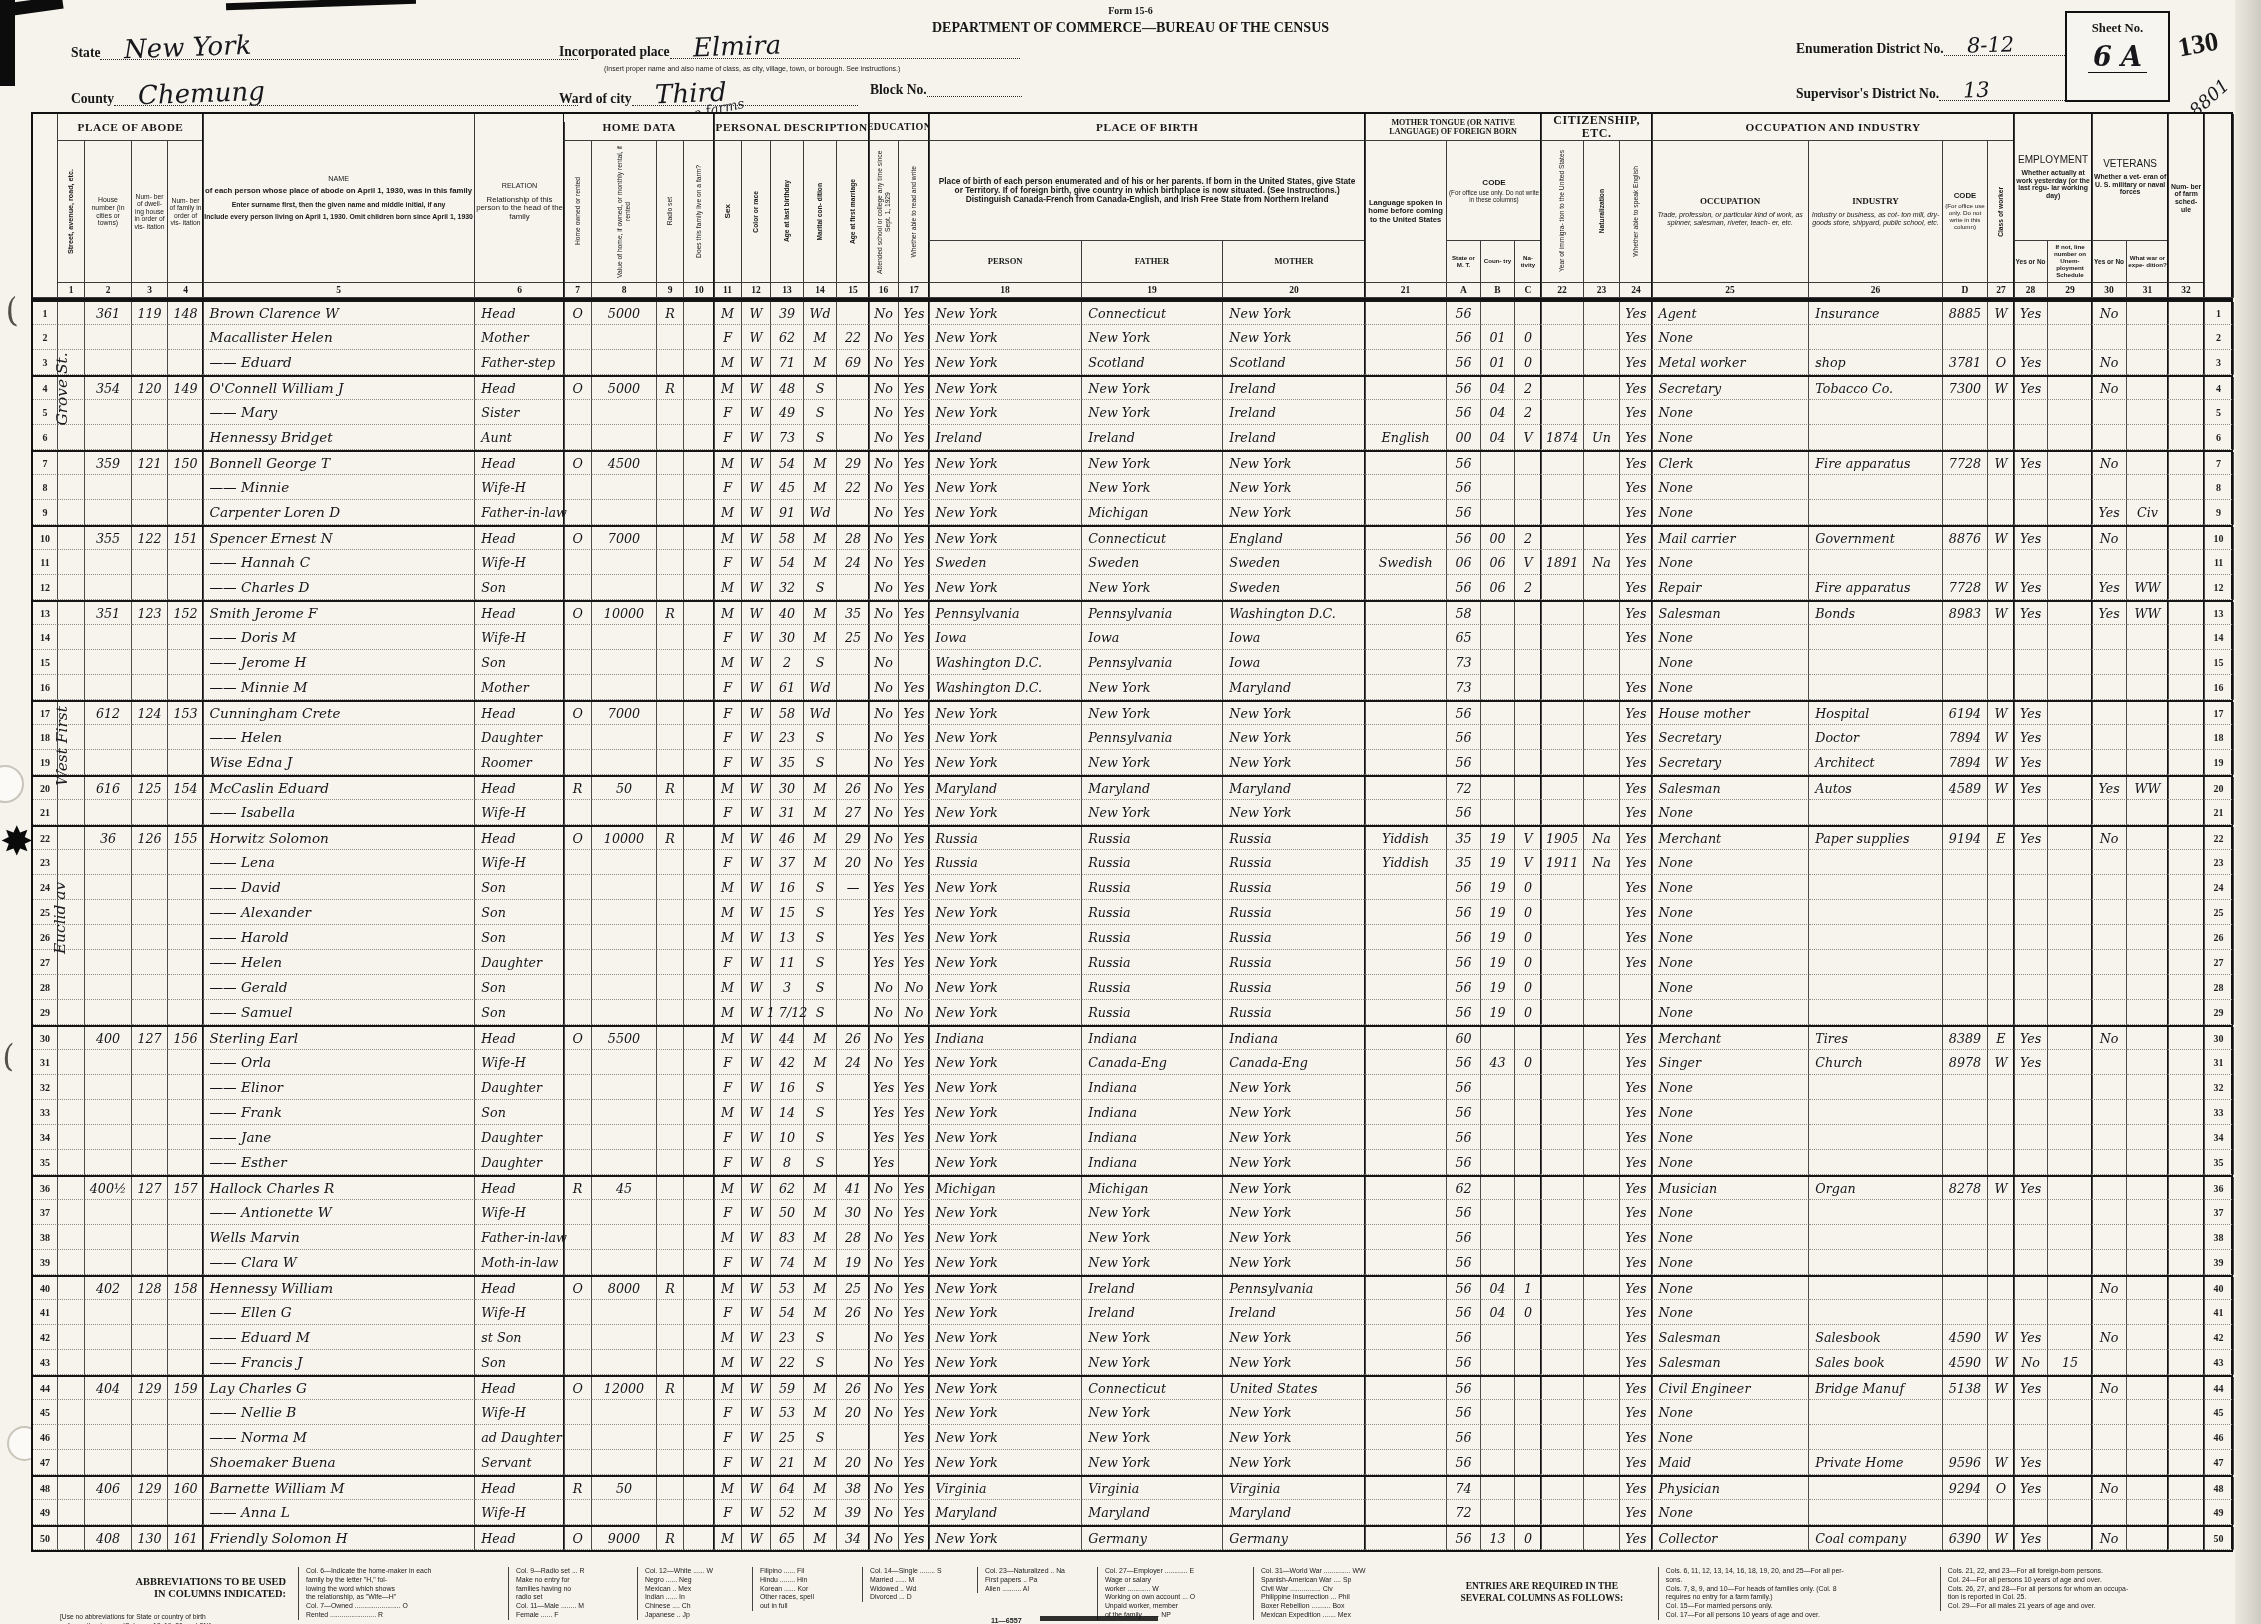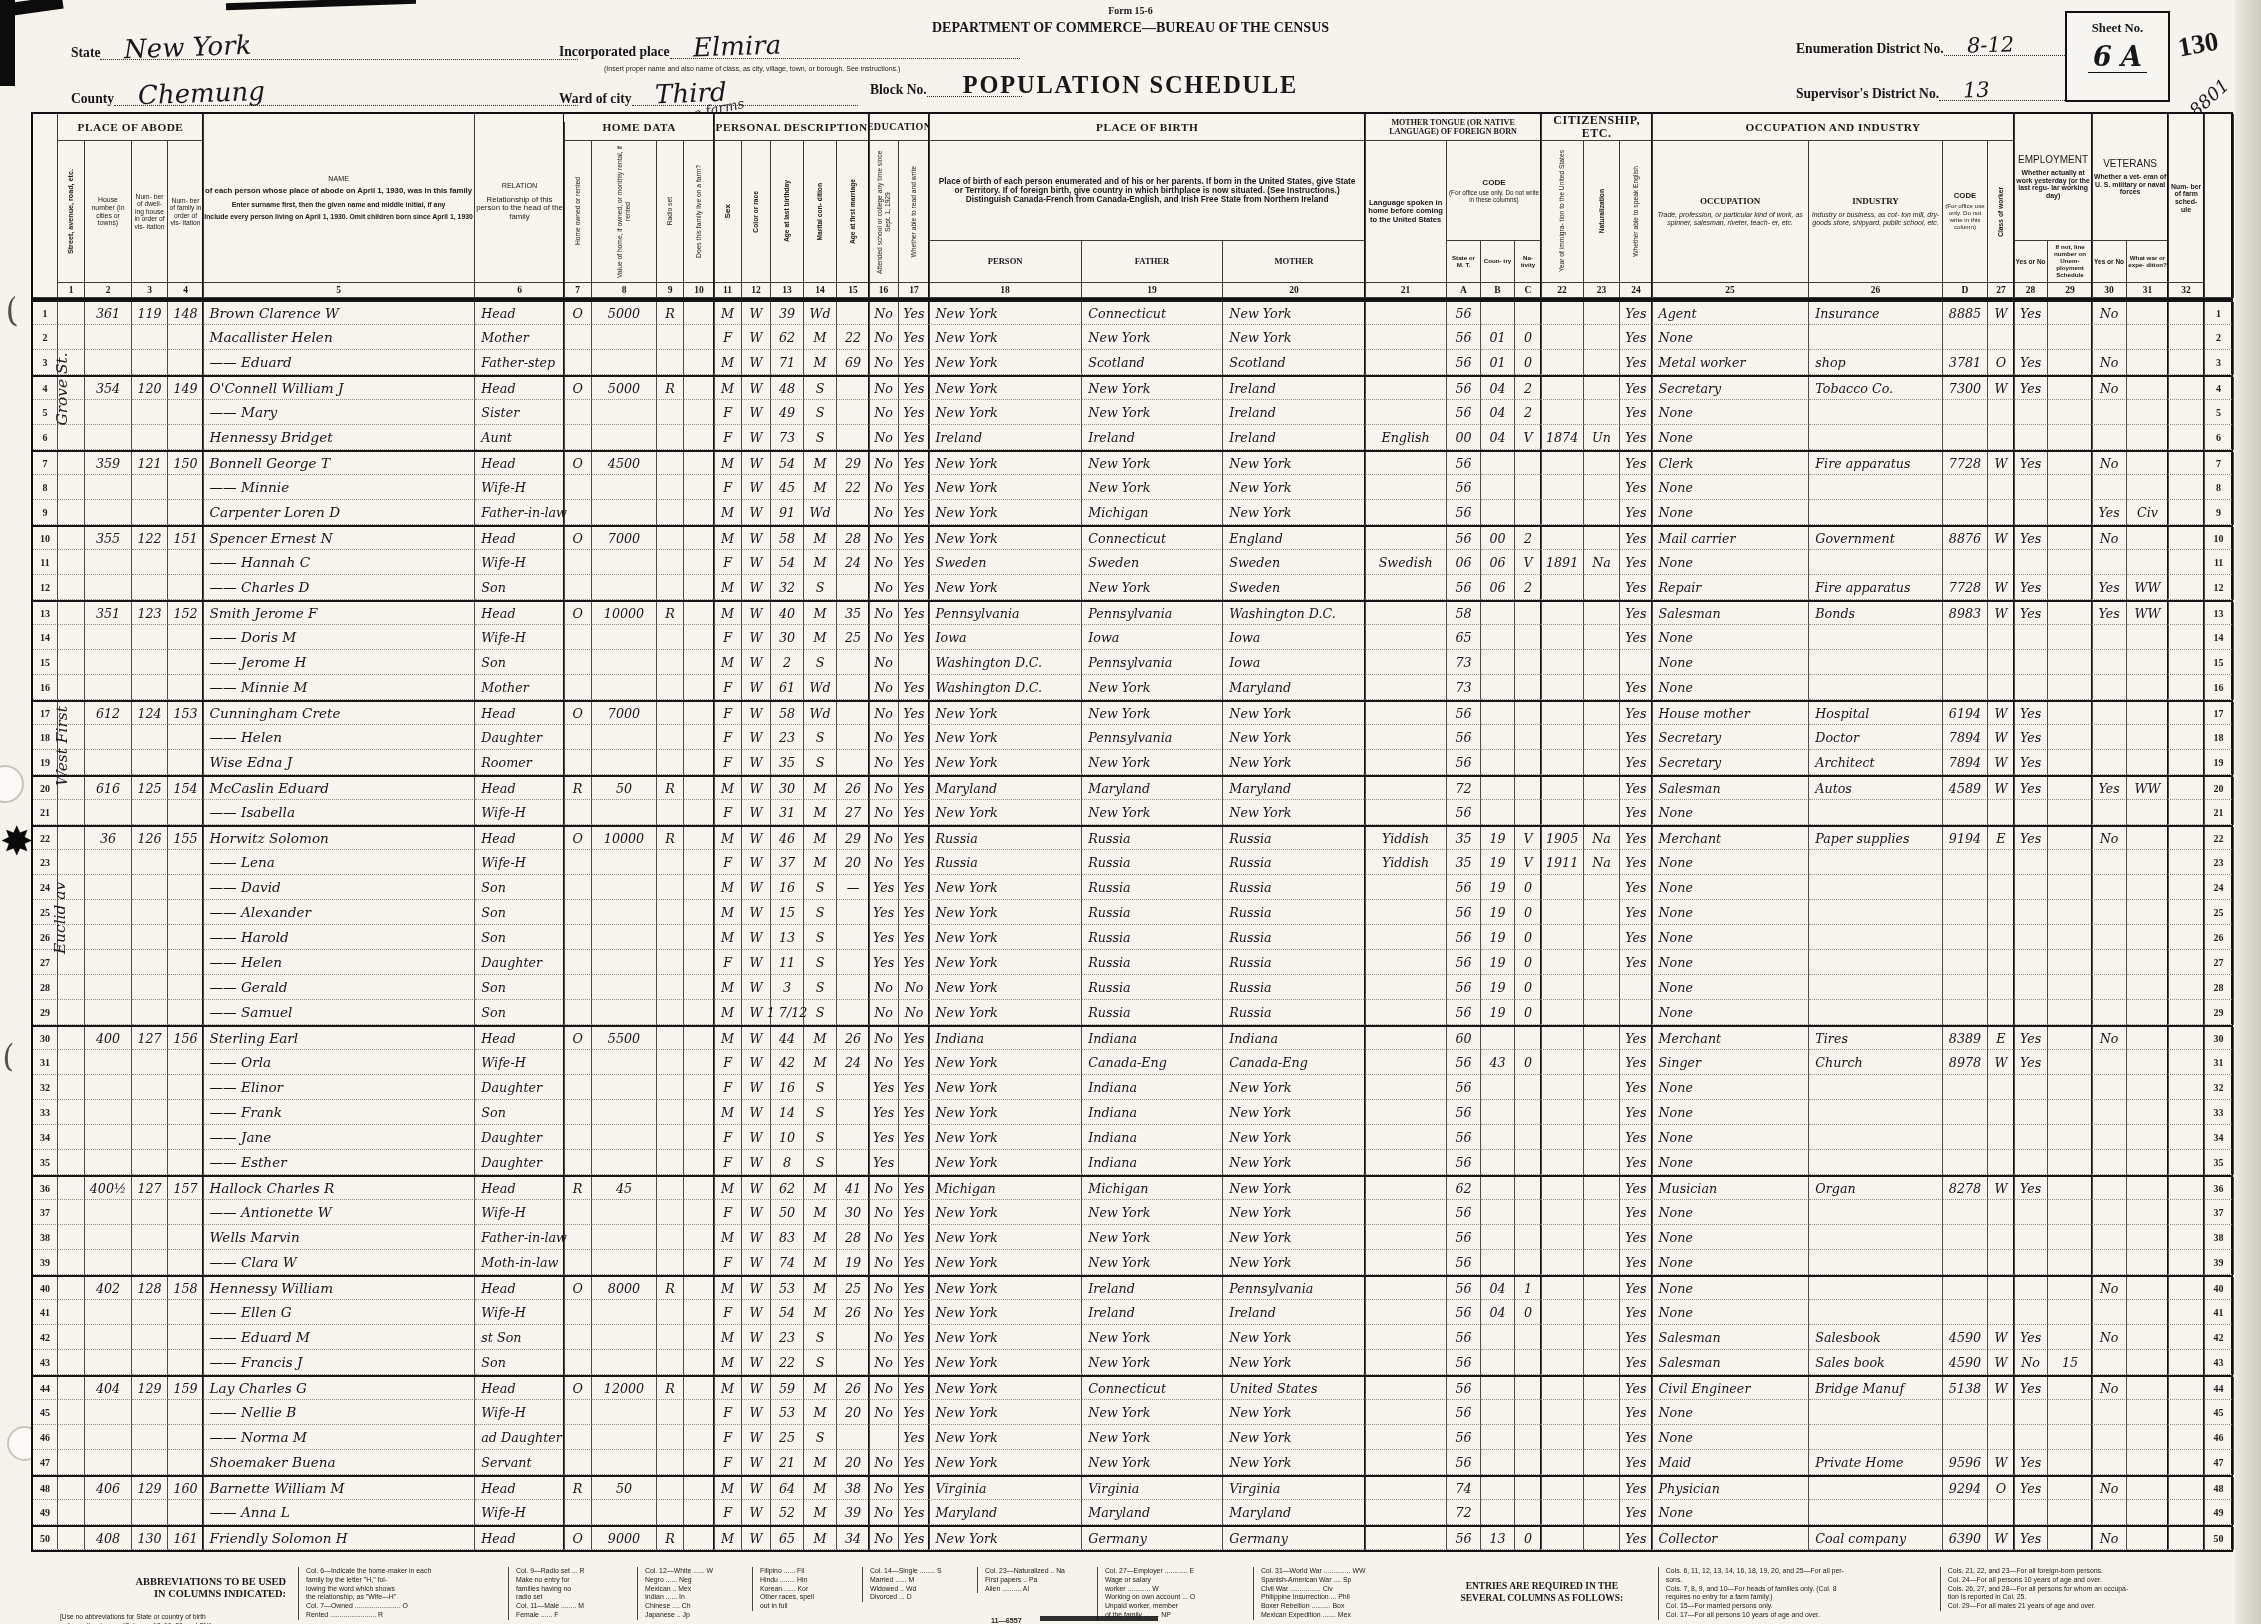--- a/index.html
+++ b/index.html
@@ -66,21 +66,20 @@
 
   <div class="artifact" style="left:0;top:0;width:63px;height:12.7px;transform:rotate(-8deg);"></div>
   <div class="artifact" style="left:0;top:0;width:14.5px;height:86px;"></div>
   <div class="artifact" style="left:226px;top:0;width:190px;height:7.2px;transform:rotate(-2deg);"></div>
   <div class="edge"></div>
   <div class="punch" style="left:-14.5px;top:765px;width:34px;height:34px;"></div>
   <div class="punch" style="left:7.2px;top:1426px;width:31px;height:31px;"></div>
 
   <div class="titleblock ctr" style="left:1040px;top:5.4px;width:181px;font-size:10px;">Form 15-6</div>
   <div class="titleblock ctr" style="left:814px;top:20px;width:633px;font-size:14px;">DEPARTMENT OF COMMERCE—BUREAU OF THE CENSUS</div>
-  <div class="titleblock ctr" style="left:859px;top:71px;width:543px;font-size:24.4px;letter-spacing:1.8px;">POPULATION SCHEDULE</div>
 
   <div class="fgroup" style="left:71px;top:32px;width:507px;">
     <span class="flabel">State</span>
     <span class="fline"><span class="script lg">New York</span></span>
   </div>
   <div class="fgroup" style="left:71px;top:78px;width:507px;">
     <span class="flabel">County</span>
     <span class="fline"><span class="script lg">Chemung</span></span>
   </div>
   <div class="fgroup" style="left:71px;top:123px;width:507px;">

